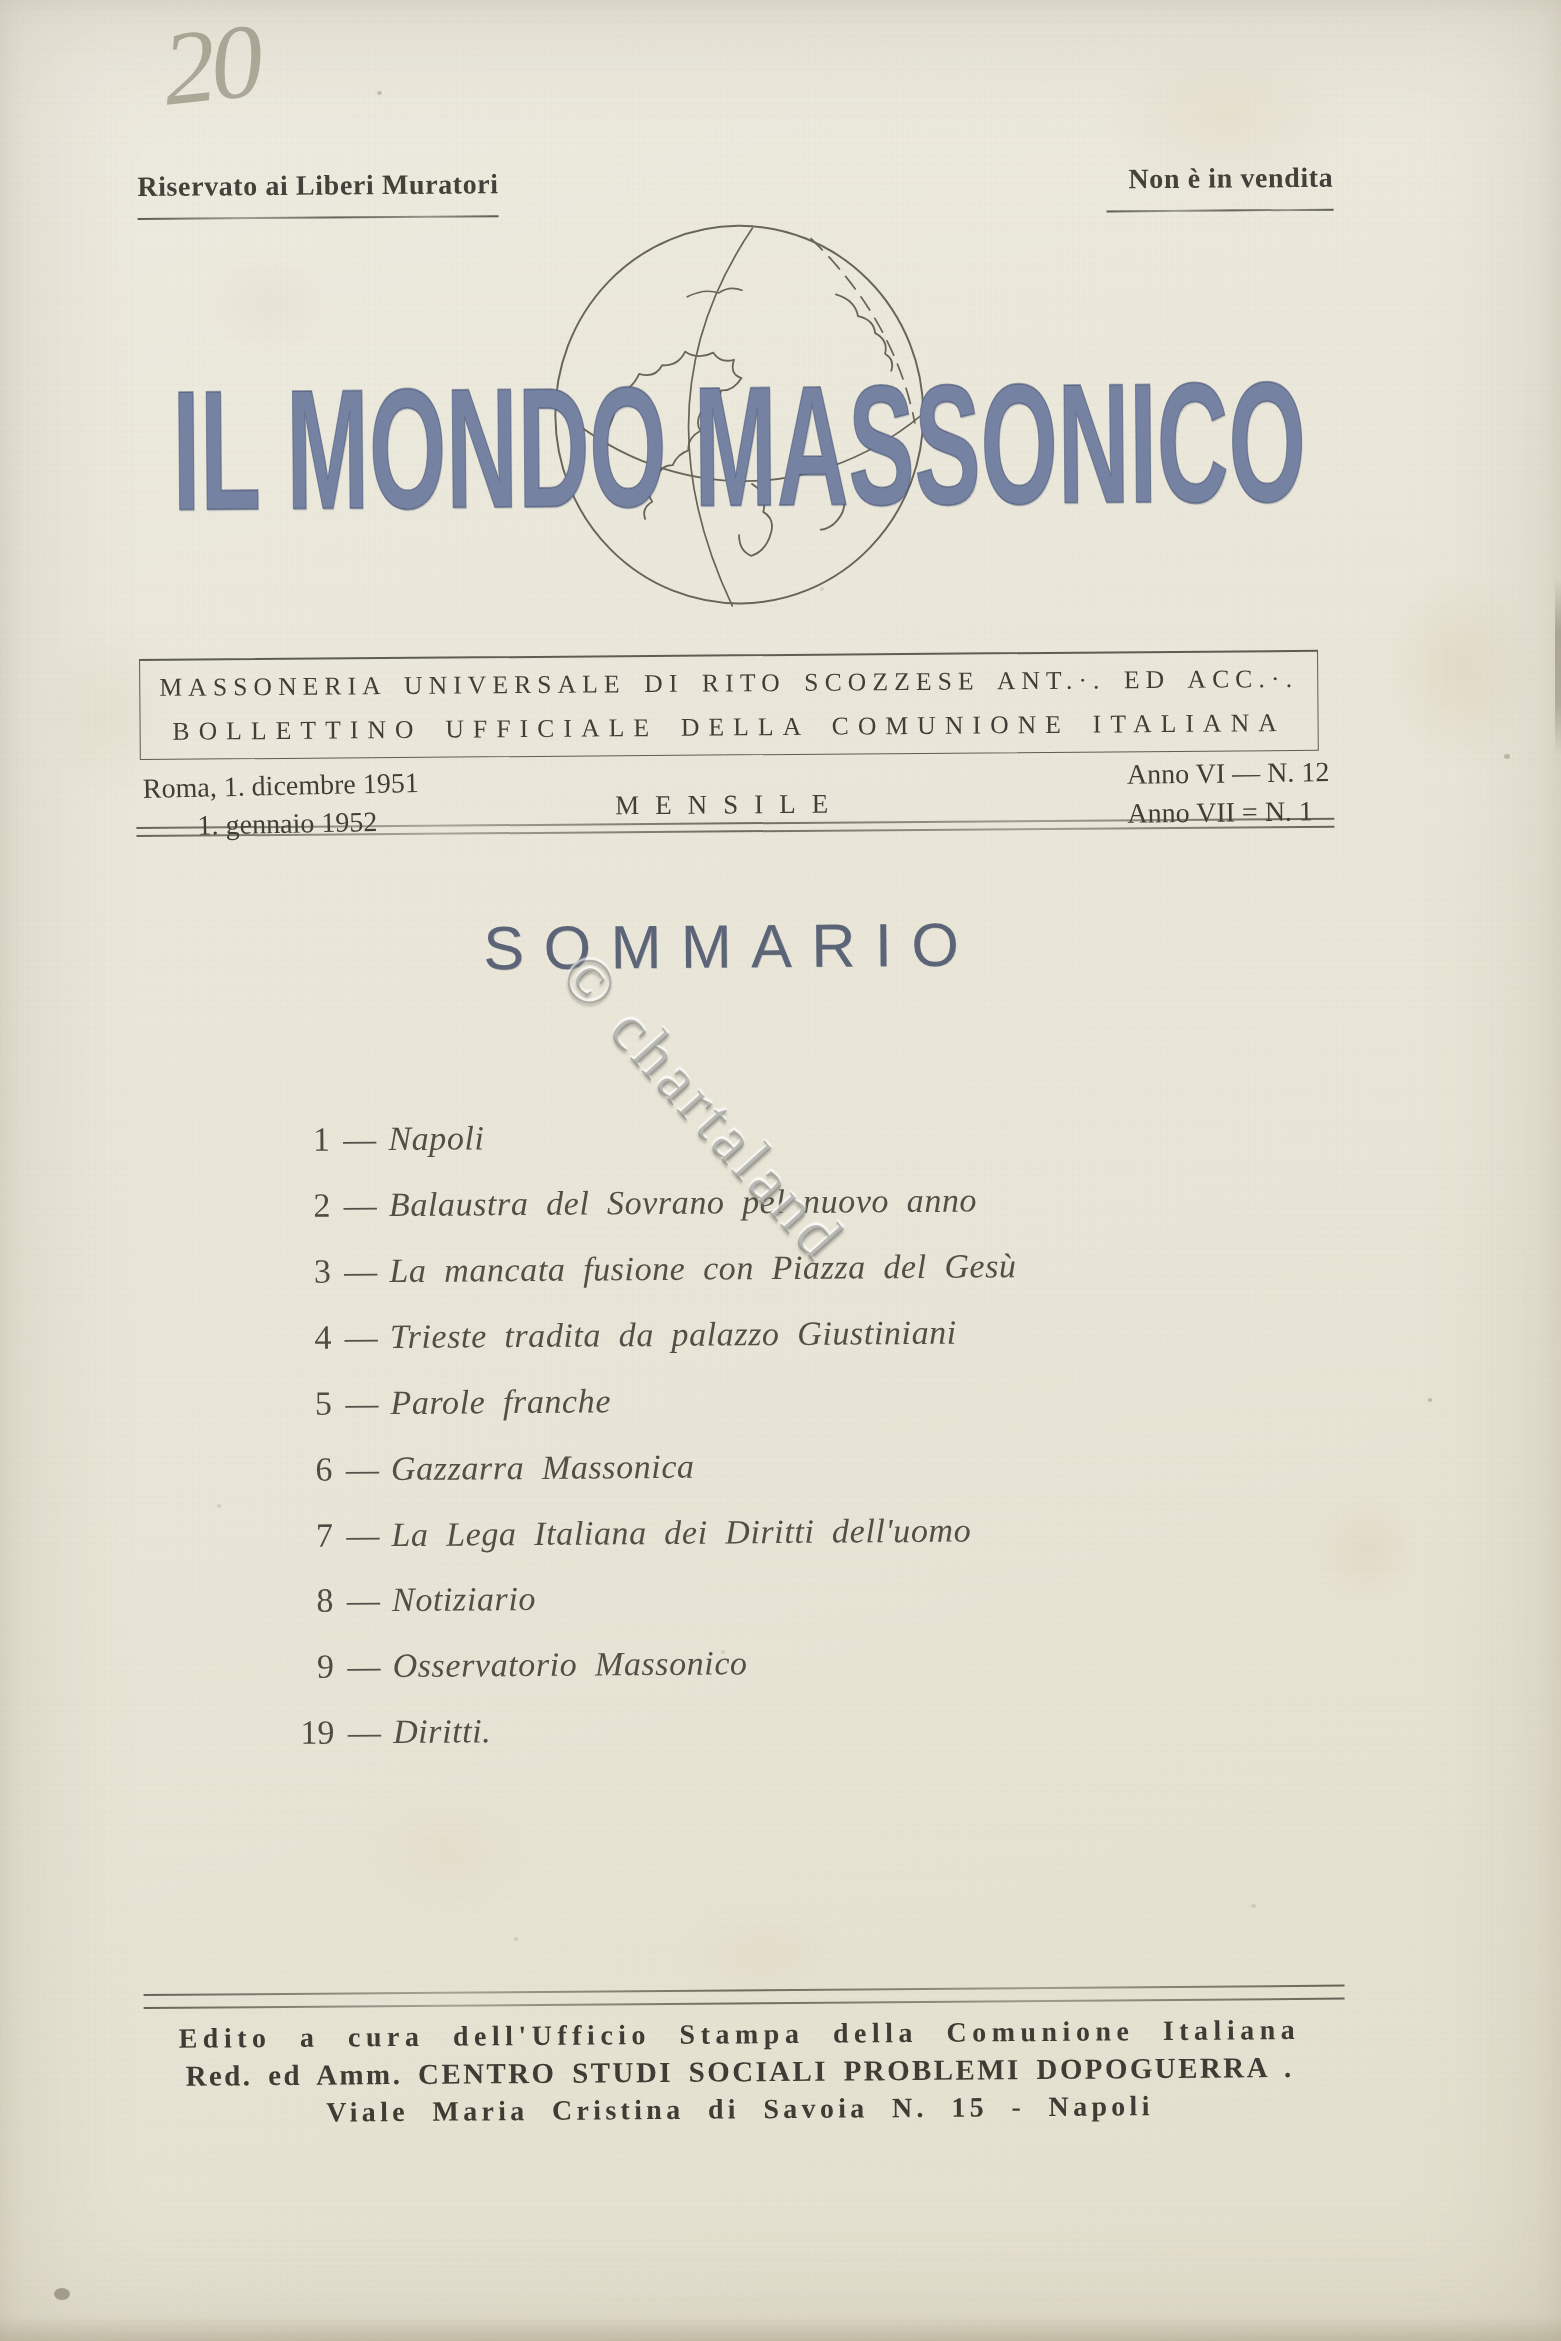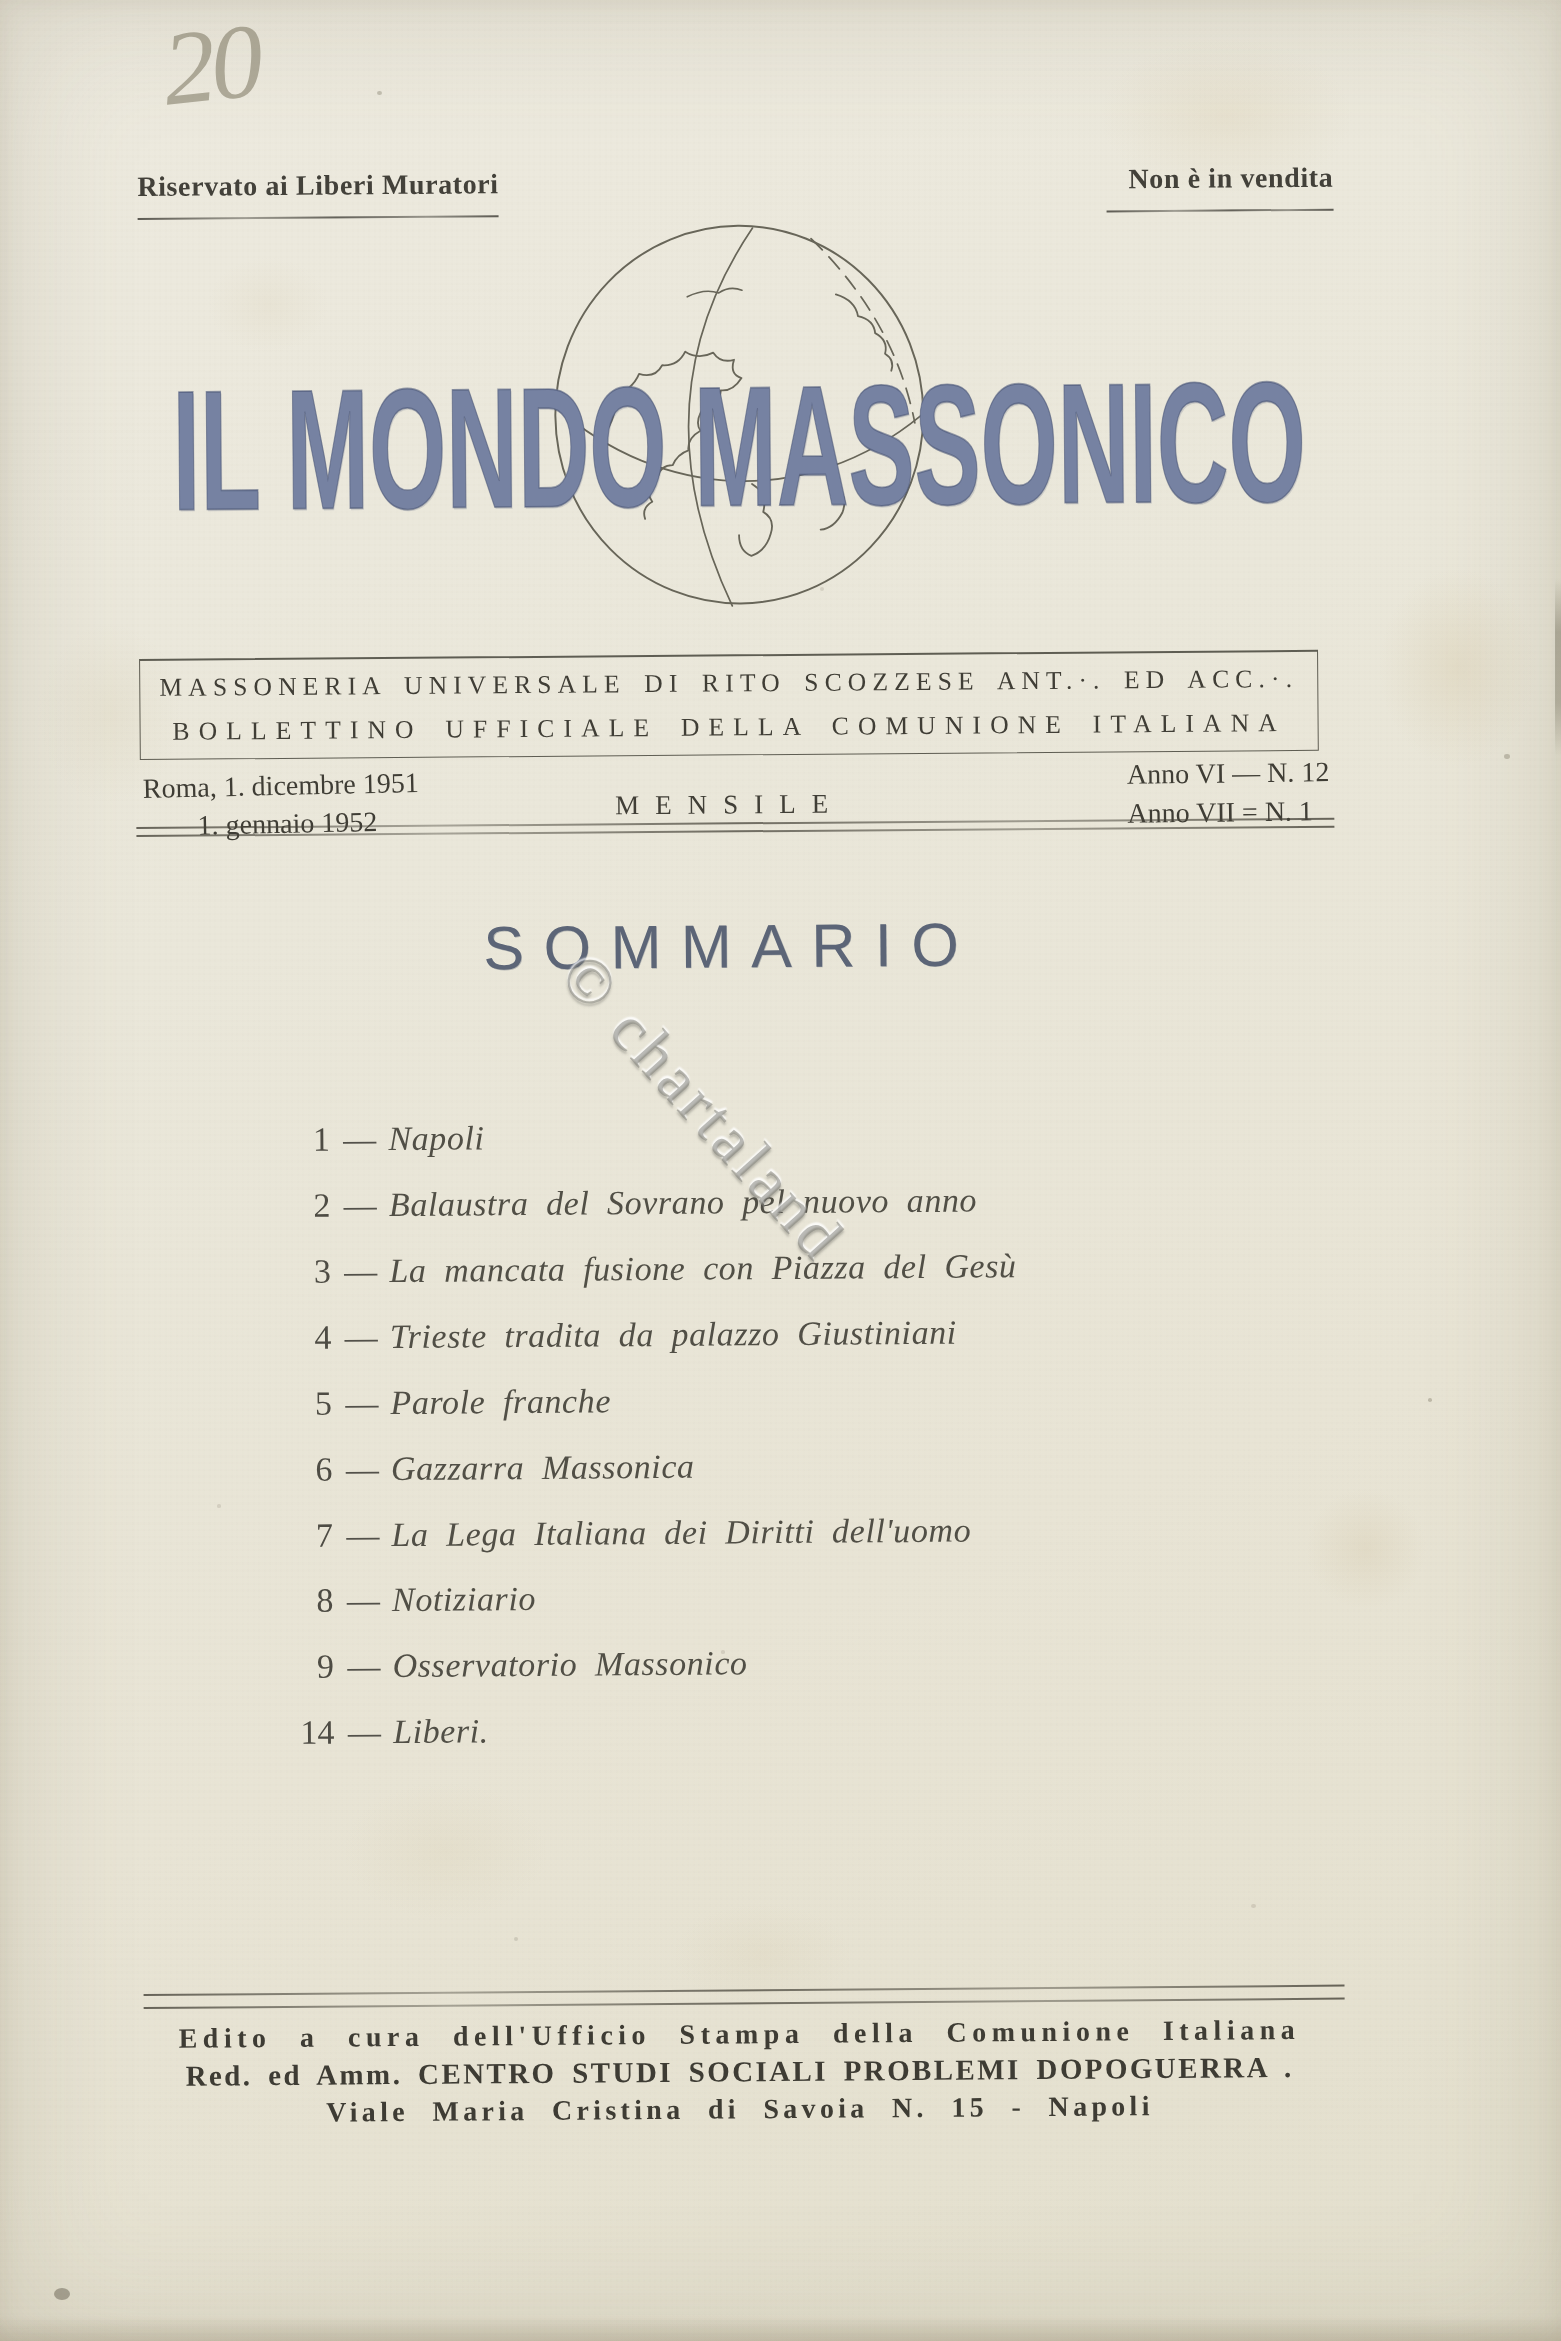--- a/index.html
+++ b/index.html
@@ -202,23 +202,23 @@
         <span class="toc-num">8</span>
         <span class="toc-dash">—</span>
         <span class="toc-title">Notiziario</span>
       </div>
       <div class="toc-row" style="top:1644px;">
         <span class="toc-num">9</span>
         <span class="toc-dash">—</span>
         <span class="toc-title">Osservatorio Massonico</span>
       </div>
       <div class="toc-row" style="top:1710px;">
-        <span class="toc-num">14</span>
-        <span class="toc-dash">—</span>
-        <span class="toc-title">Liberi.</span>
+        <span class="toc-num">19</span>
+        <span class="toc-dash">—</span>
+        <span class="toc-title">Diritti.</span>
       </div>
     </div>
 
     <div class="hrule" style="left:137px;top:1989px;width:1201px;"></div>
     <div class="hrule" style="left:137px;top:2002px;width:1201px;"></div>
     <div class="footer-line f1">Edito a cura dell'Ufficio Stampa della Comunione Italiana</div>
     <div class="footer-line f2">Red. ed Amm. CENTRO STUDI SOCIALI PROBLEMI DOPOGUERRA .</div>
     <div class="footer-line f3">Viale Maria Cristina di Savoia N. 15 - Napoli</div>
   </div>
 

